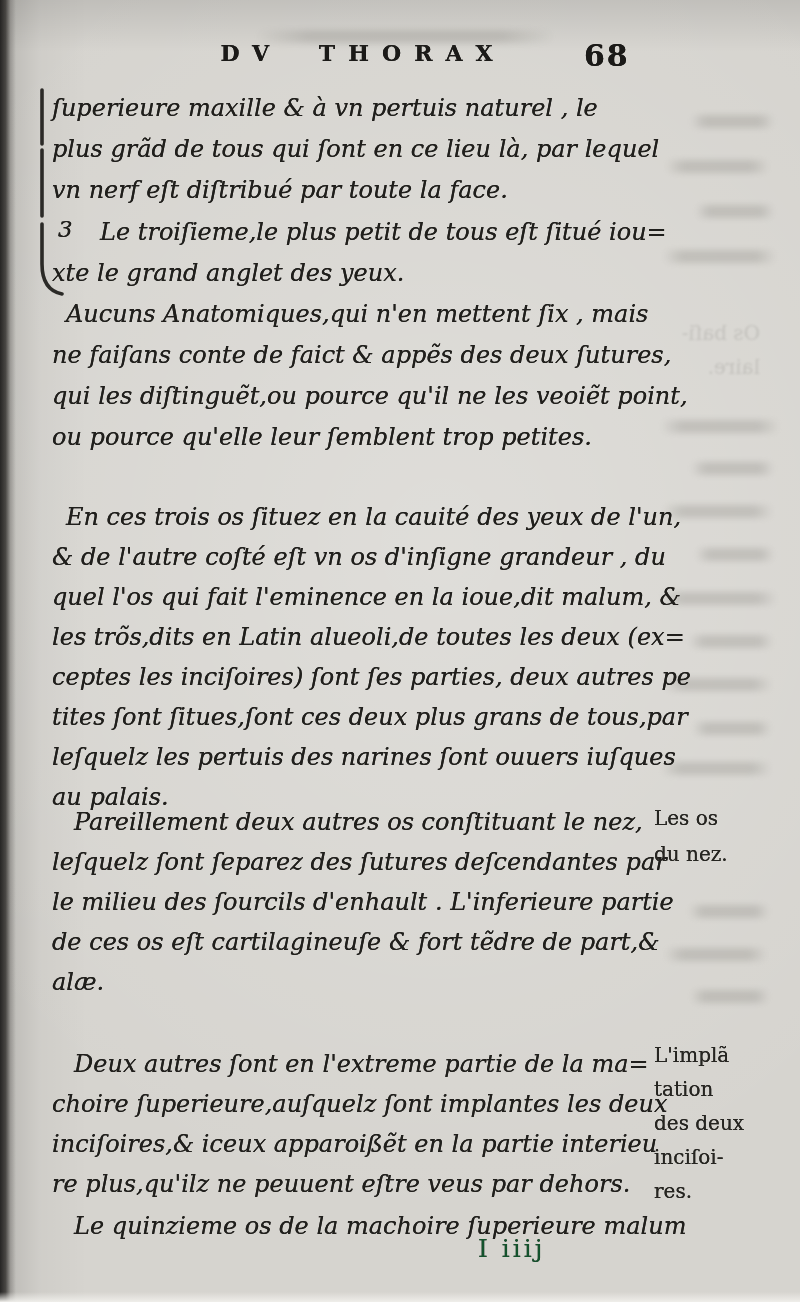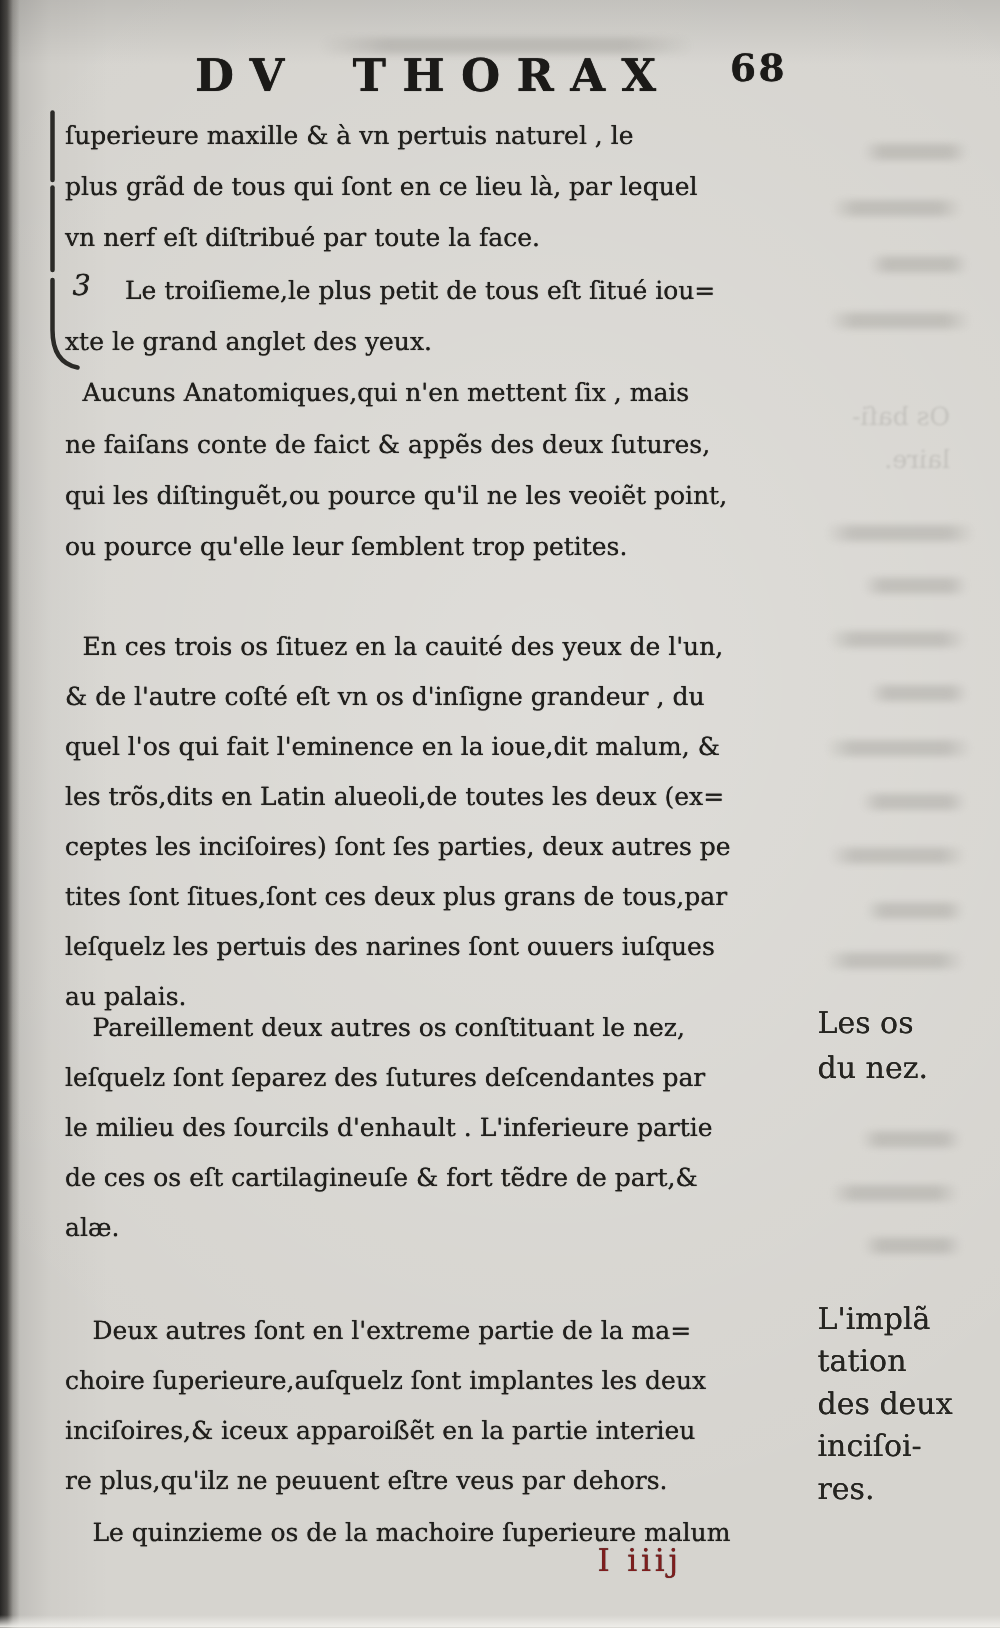--- a/index.html
+++ b/index.html
@@ -15,54 +15,54 @@
   .scan-edge-left{
     position:absolute;left:0;top:0;width:16px;height:1302px;
     background:linear-gradient(to right,#161514 0%,#3c3a37 35%,rgba(100,98,94,0.45) 65%,rgba(120,118,112,0) 100%);
     opacity:.9;
   }
   .scan-edge-bottom{
     position:absolute;left:0;bottom:0;width:800px;height:10px;
     background:linear-gradient(to top,#efeeea,rgba(239,238,234,0));
   }
   .running-title{
-    position:absolute;top:40px;left:347px;transform:translateX(-50%);
-    font-size:36px;font-weight:bold;letter-spacing:13px;word-spacing:16px;
+    position:absolute;top:40px;left:363px;transform:translateX(-50%);
+    font-size:22px;font-weight:bold;letter-spacing:13px;word-spacing:16px;
     color:#1b1a18;white-space:nowrap;text-shadow:0 0 .6px #1b1a18;
   }
   .page-number{
     position:absolute;top:38px;left:584px;font-size:30px;font-weight:bold;
     letter-spacing:2px;color:#1b1a18;text-shadow:0 0 .6px #1b1a18;
   }
   .para{position:absolute;left:52px;color:#201f1c;}
   .para .line{
-    font-size:20px;white-space:nowrap;
+    font-style:italic;font-size:24px;white-space:nowrap;
     text-shadow:0 0 .6px #201f1c;
   }
   .lh41 .line{height:41px;line-height:41px;}
   .lh40 .line{height:40px;line-height:40px;}
   .ind14 .line:first-child{padding-left:14px;}
   .ind22 .line:first-child{padding-left:22px;}
   .para-number{
     position:absolute;left:58px;top:216px;font-style:italic;font-size:23px;
     color:#201f1c;text-shadow:0 0 .6px #201f1c;
   }
   .margin-bracket{position:absolute;left:34px;top:86px;}
   .mnote{
     position:absolute;left:654px;width:138px;color:#262521;
-    font-size:24px;text-shadow:0 0 .5px #262521;
+    font-size:20px;text-shadow:0 0 .5px #262521;
   }
   .mnote .mline{display:block;}
   .mnote-nose{top:800px;}
   .mnote-nose .mline{height:36px;line-height:36px;}
   .mnote-incisors{top:1038px;}
   .mnote-incisors .mline{height:34px;line-height:34px;}
   .signature{
     position:absolute;left:478px;top:1234px;font-size:25px;letter-spacing:3px;
-    color:#7f1d1d;text-shadow:0 0 .6px #23221f;
+    color:#14532d;text-shadow:0 0 .6px #23221f;
   }
   .bleed-note{
     position:absolute;left:640px;top:316px;width:120px;
     transform:scaleX(-1);opacity:.20;filter:blur(1px);
     font-size:20px;line-height:34px;color:#6c6b66;
   }
   .ghost{
     position:absolute;height:13px;border-radius:7px;opacity:.45;filter:blur(3px);
     background:linear-gradient(90deg, rgba(118,116,110,0) 0%, rgba(118,116,110,0.55) 18%, rgba(118,116,110,0.55) 82%, rgba(118,116,110,0) 100%);
   }

